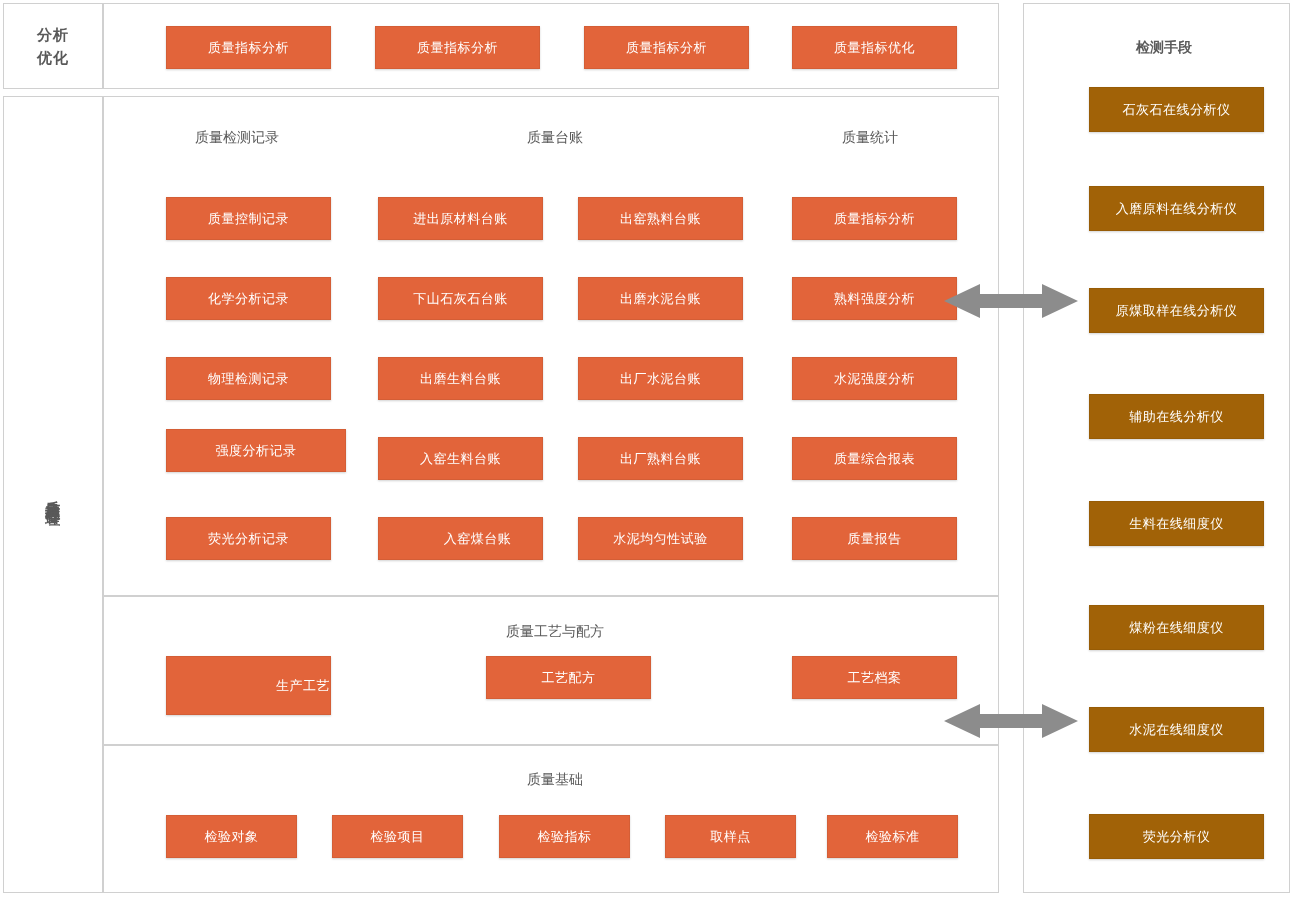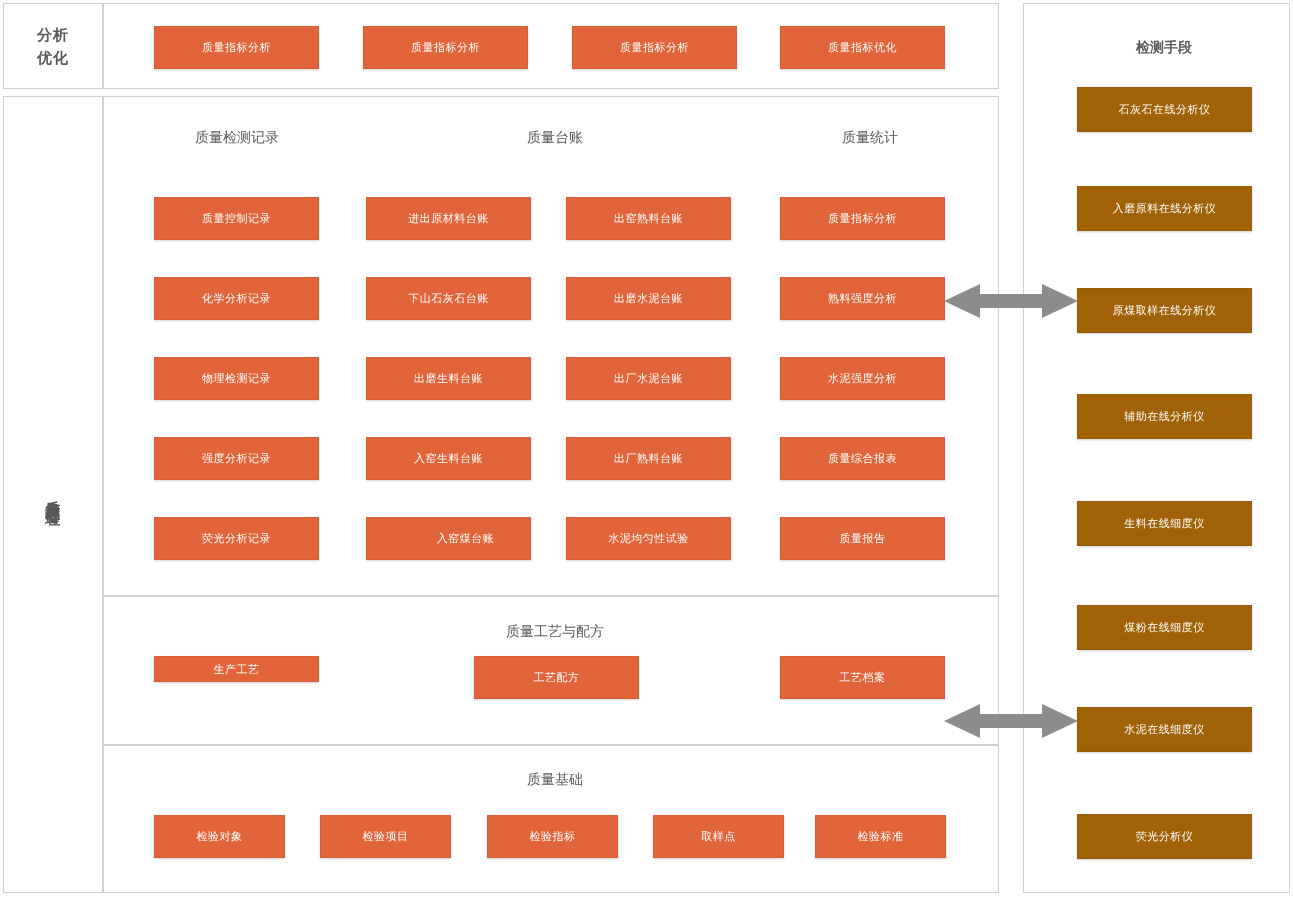--- a/index.html
+++ b/index.html
@@ -81,25 +81,26 @@
     transform: translateX(-50%);
   }
 
   .card {
     position: absolute;
     box-sizing: border-box;
     display: flex;
     align-items: center;
     justify-content: center;
     color: #ffffff;
-    font-size: 11px;
+    font-size: 13px;
     letter-spacing: 0.5px;
     white-space: nowrap;
     border: 1px solid rgba(0,0,0,0.06);
     box-shadow: 0 1px 2px rgba(0,0,0,0.18);
+    margin-left: 12px;
   }
   .card.orange { background: #e2643a; }
   .card.gray   { background: #a16207; }
 
   .dbl-arrow {
     position: absolute;
     color: #8c8c8c;
   }
   .dbl-arrow svg { display: block; }
 </style>
@@ -141,21 +142,21 @@
 
     <div class="card orange" style="left:50px; top:100px; width:165px; height:43px;">
       <span>质量控制记录</span>
       </div>
     <div class="card orange" style="left:50px; top:180px; width:165px; height:43px;">
       <span>化学分析记录</span>
       </div>
     <div class="card orange" style="left:50px; top:260px; width:165px; height:43px;">
       <span>物理检测记录</span>
       </div>
-    <div class="card orange" style="left:50px; top:340px; width:165px; height:43px;text-align:right;">
+    <div class="card orange" style="left:50px; top:332px; width:180px; height:43px;text-align:right;">
       <span>强度分析记录</span>
       </div>
     <div class="card orange" style="left:50px; top:420px; width:165px; height:43px;">
       <span>荧光分析记录</span>
       </div>
 
     <div class="card orange" style="left:262px; top:100px; width:165px; height:43px;">
       <span>进出原材料台账</span>
       </div>
     <div class="card orange" style="left:262px; top:180px; width:165px; height:43px;">
@@ -199,21 +200,21 @@
     <div class="card orange" style="left:676px; top:340px; width:165px; height:43px;">
       <span>质量综合报表</span>
       </div>
     <div class="card orange" style="left:676px; top:420px; width:165px; height:43px;">
       <span>质量报告</span>
       </div>
   </div>
 
   <div class="panel" id="process-recipe-panel">
     <div class="sec-title" style="left:451px; top:26px;">质量工艺与配方</div>
-    <div class="card orange" style="left:50px; top:59px; width:165px; height:26px;">
+    <div class="card orange" style="left:50px; top:59px; width:165px; height:59px;justify-content:flex-end;">
       <span>生产工艺</span>
       </div>
     <div class="card orange" style="left:370px; top:59px; width:165px; height:43px;">
       <span>工艺配方</span>
       </div>
     <div class="card orange" style="left:676px; top:59px; width:165px; height:43px;">
       <span>工艺档案</span>
       </div>
   </div>
 

